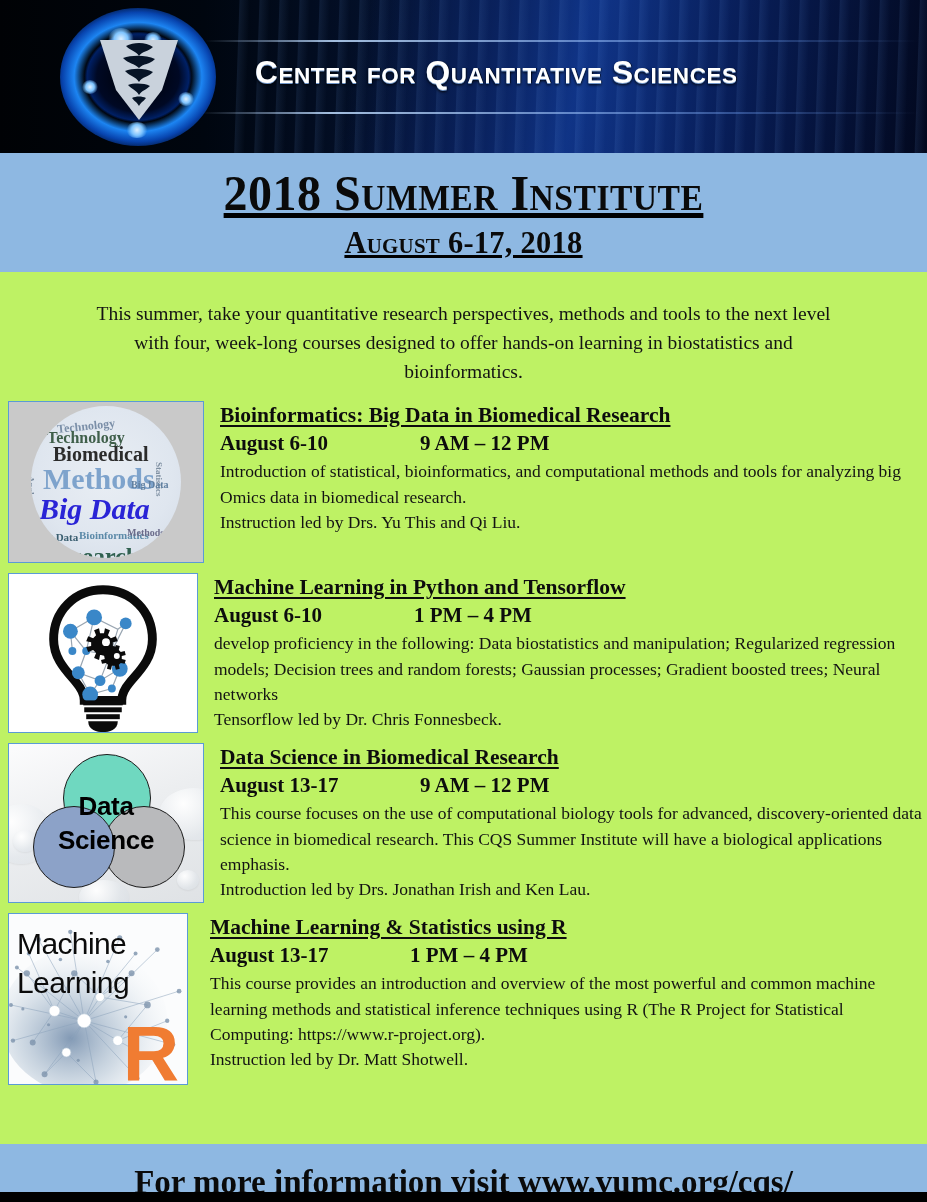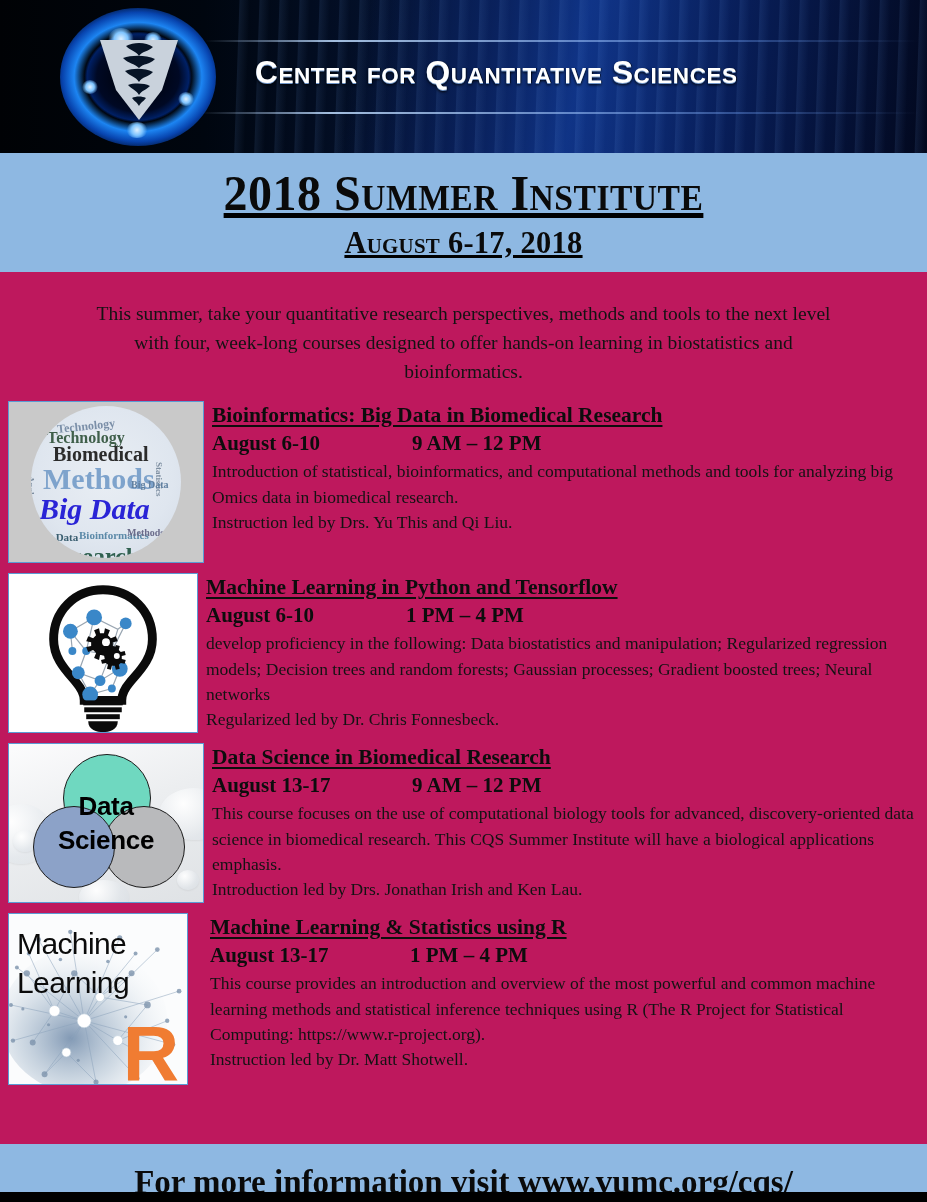--- a/index.html
+++ b/index.html
@@ -11,21 +11,21 @@
     width: 927px;
     height: 1202px;
     background: #e3e3e3;
     font-family: "Liberation Serif", "DejaVu Serif", serif;
     overflow: hidden;
   }
   .page {
     position: relative;
     width: 927px;
     height: 1198px;
-    background: #be185d;
+    background: #bef264;
   }
 
   
   .header {
     position: relative;
     width: 927px;
     height: 153px;
     background: #000408;
     overflow: hidden;
   }
@@ -165,21 +165,21 @@
   .course-thumb {
     flex: 0 0 auto;
     border: 1px solid #5b9bd5;
     box-sizing: border-box;
     position: relative;
     overflow: hidden;
     background: #fff;
   }
   .course-body {
     flex: 1 1 auto;
-    padding-left: 8px;
+    padding-left: 16px;
     padding-top: 2px;
   }
   .course-title {
     font-size: 21.5px;
     font-weight: bold;
     color: #0d0d0d;
     text-decoration: underline;
     text-underline-offset: 3px;
     line-height: 1.15;
     margin: 0 0 4px 0;
@@ -436,21 +436,21 @@
           </g>
         </svg>
       </div>
       <div class="course-body">
         <div class="course-title">Machine Learning in Python and Tensorflow</div>
         <div class="course-when">
           <span class="c-date">August 6-10</span>
           <span class="c-time">1 PM –  4 PM</span>
         </div>
         <p class="course-desc">develop proficiency in the following: Data biostatistics and manipulation; Regularized regression models; Decision trees and random forests; Gaussian processes; Gradient boosted trees; Neural networks</p>
-        <p class="course-instr">Regularized led by Dr. Chris Fonnesbeck.</p>
+        <p class="course-instr">Tensorflow led by Dr. Chris Fonnesbeck.</p>
       </div>
     </div>
 
     <div class="course">
       <div class="course-thumb tc-ds">
         <div class="ds-bubble" style="left:-20px;top:60px;width:64px;height:60px;"></div>
         <div class="ds-bubble" style="left:4px;top:86px;width:24px;height:22px;"></div>
         <div class="ds-bubble" style="left:150px;top:44px;width:70px;height:52px;"></div>
         <div class="ds-bubble" style="left:168px;top:126px;width:22px;height:20px;"></div>
         <div class="ds-bubble" style="left:70px;top:136px;width:50px;height:34px;"></div>

